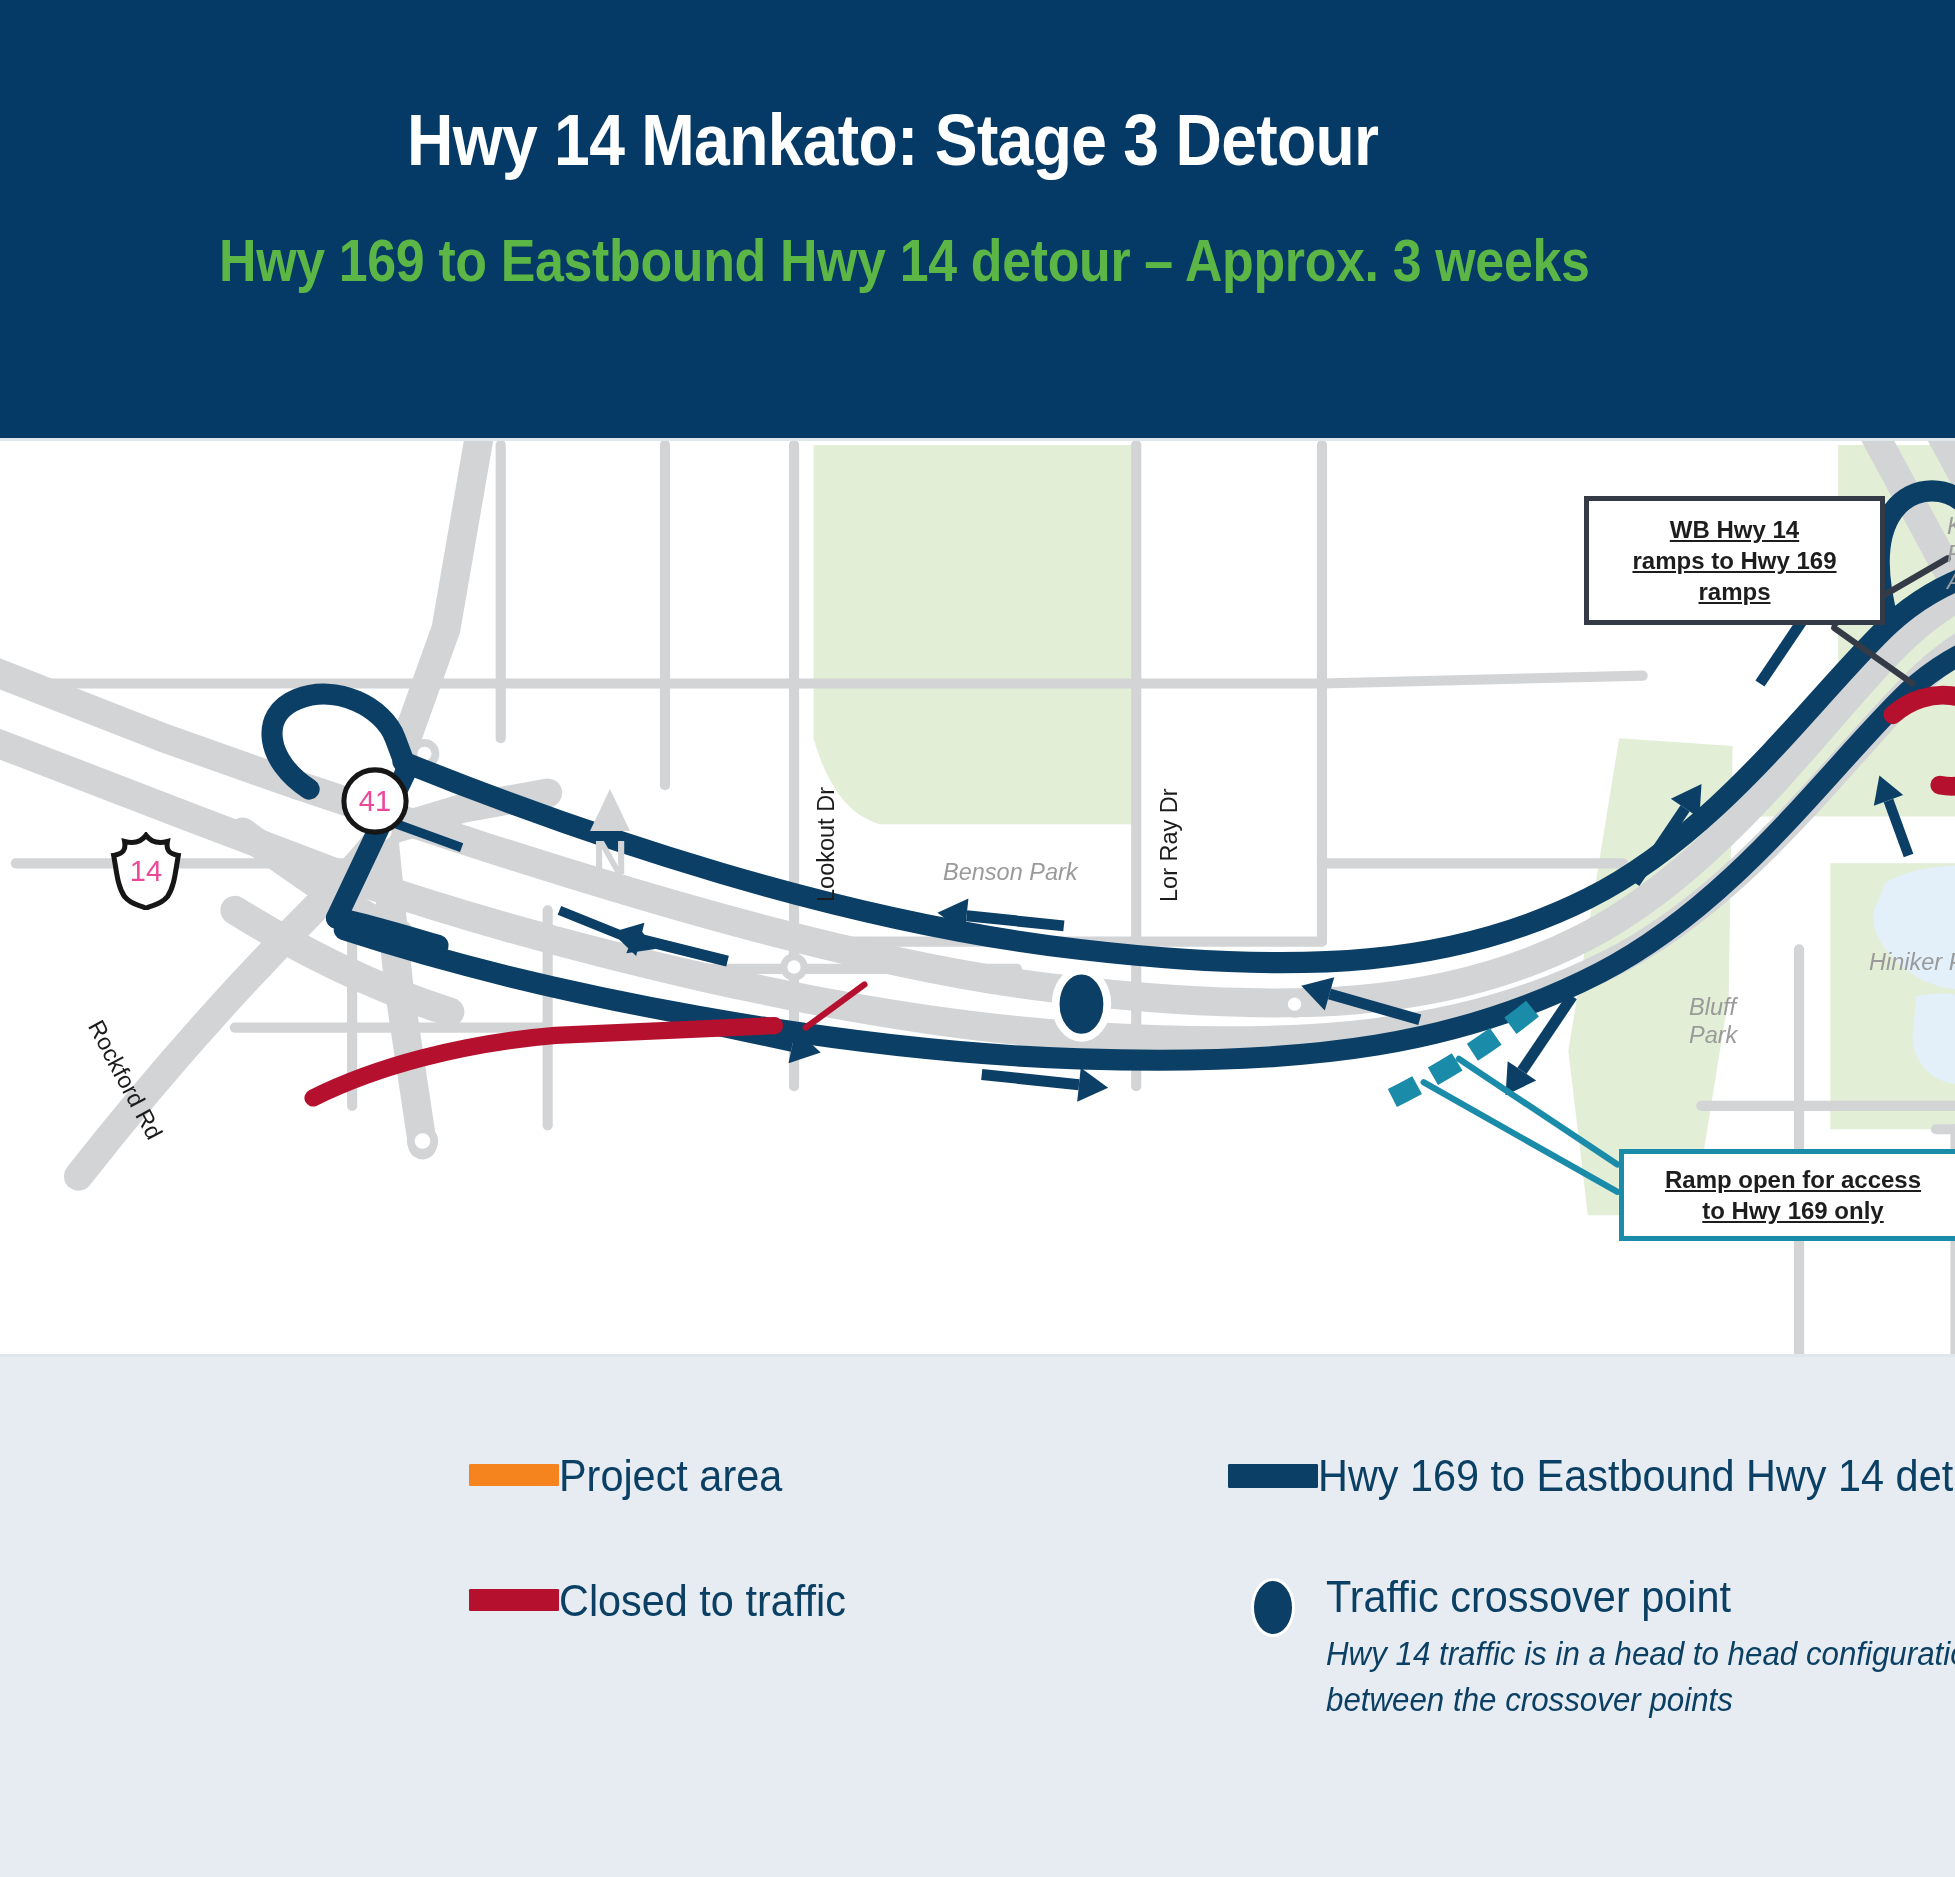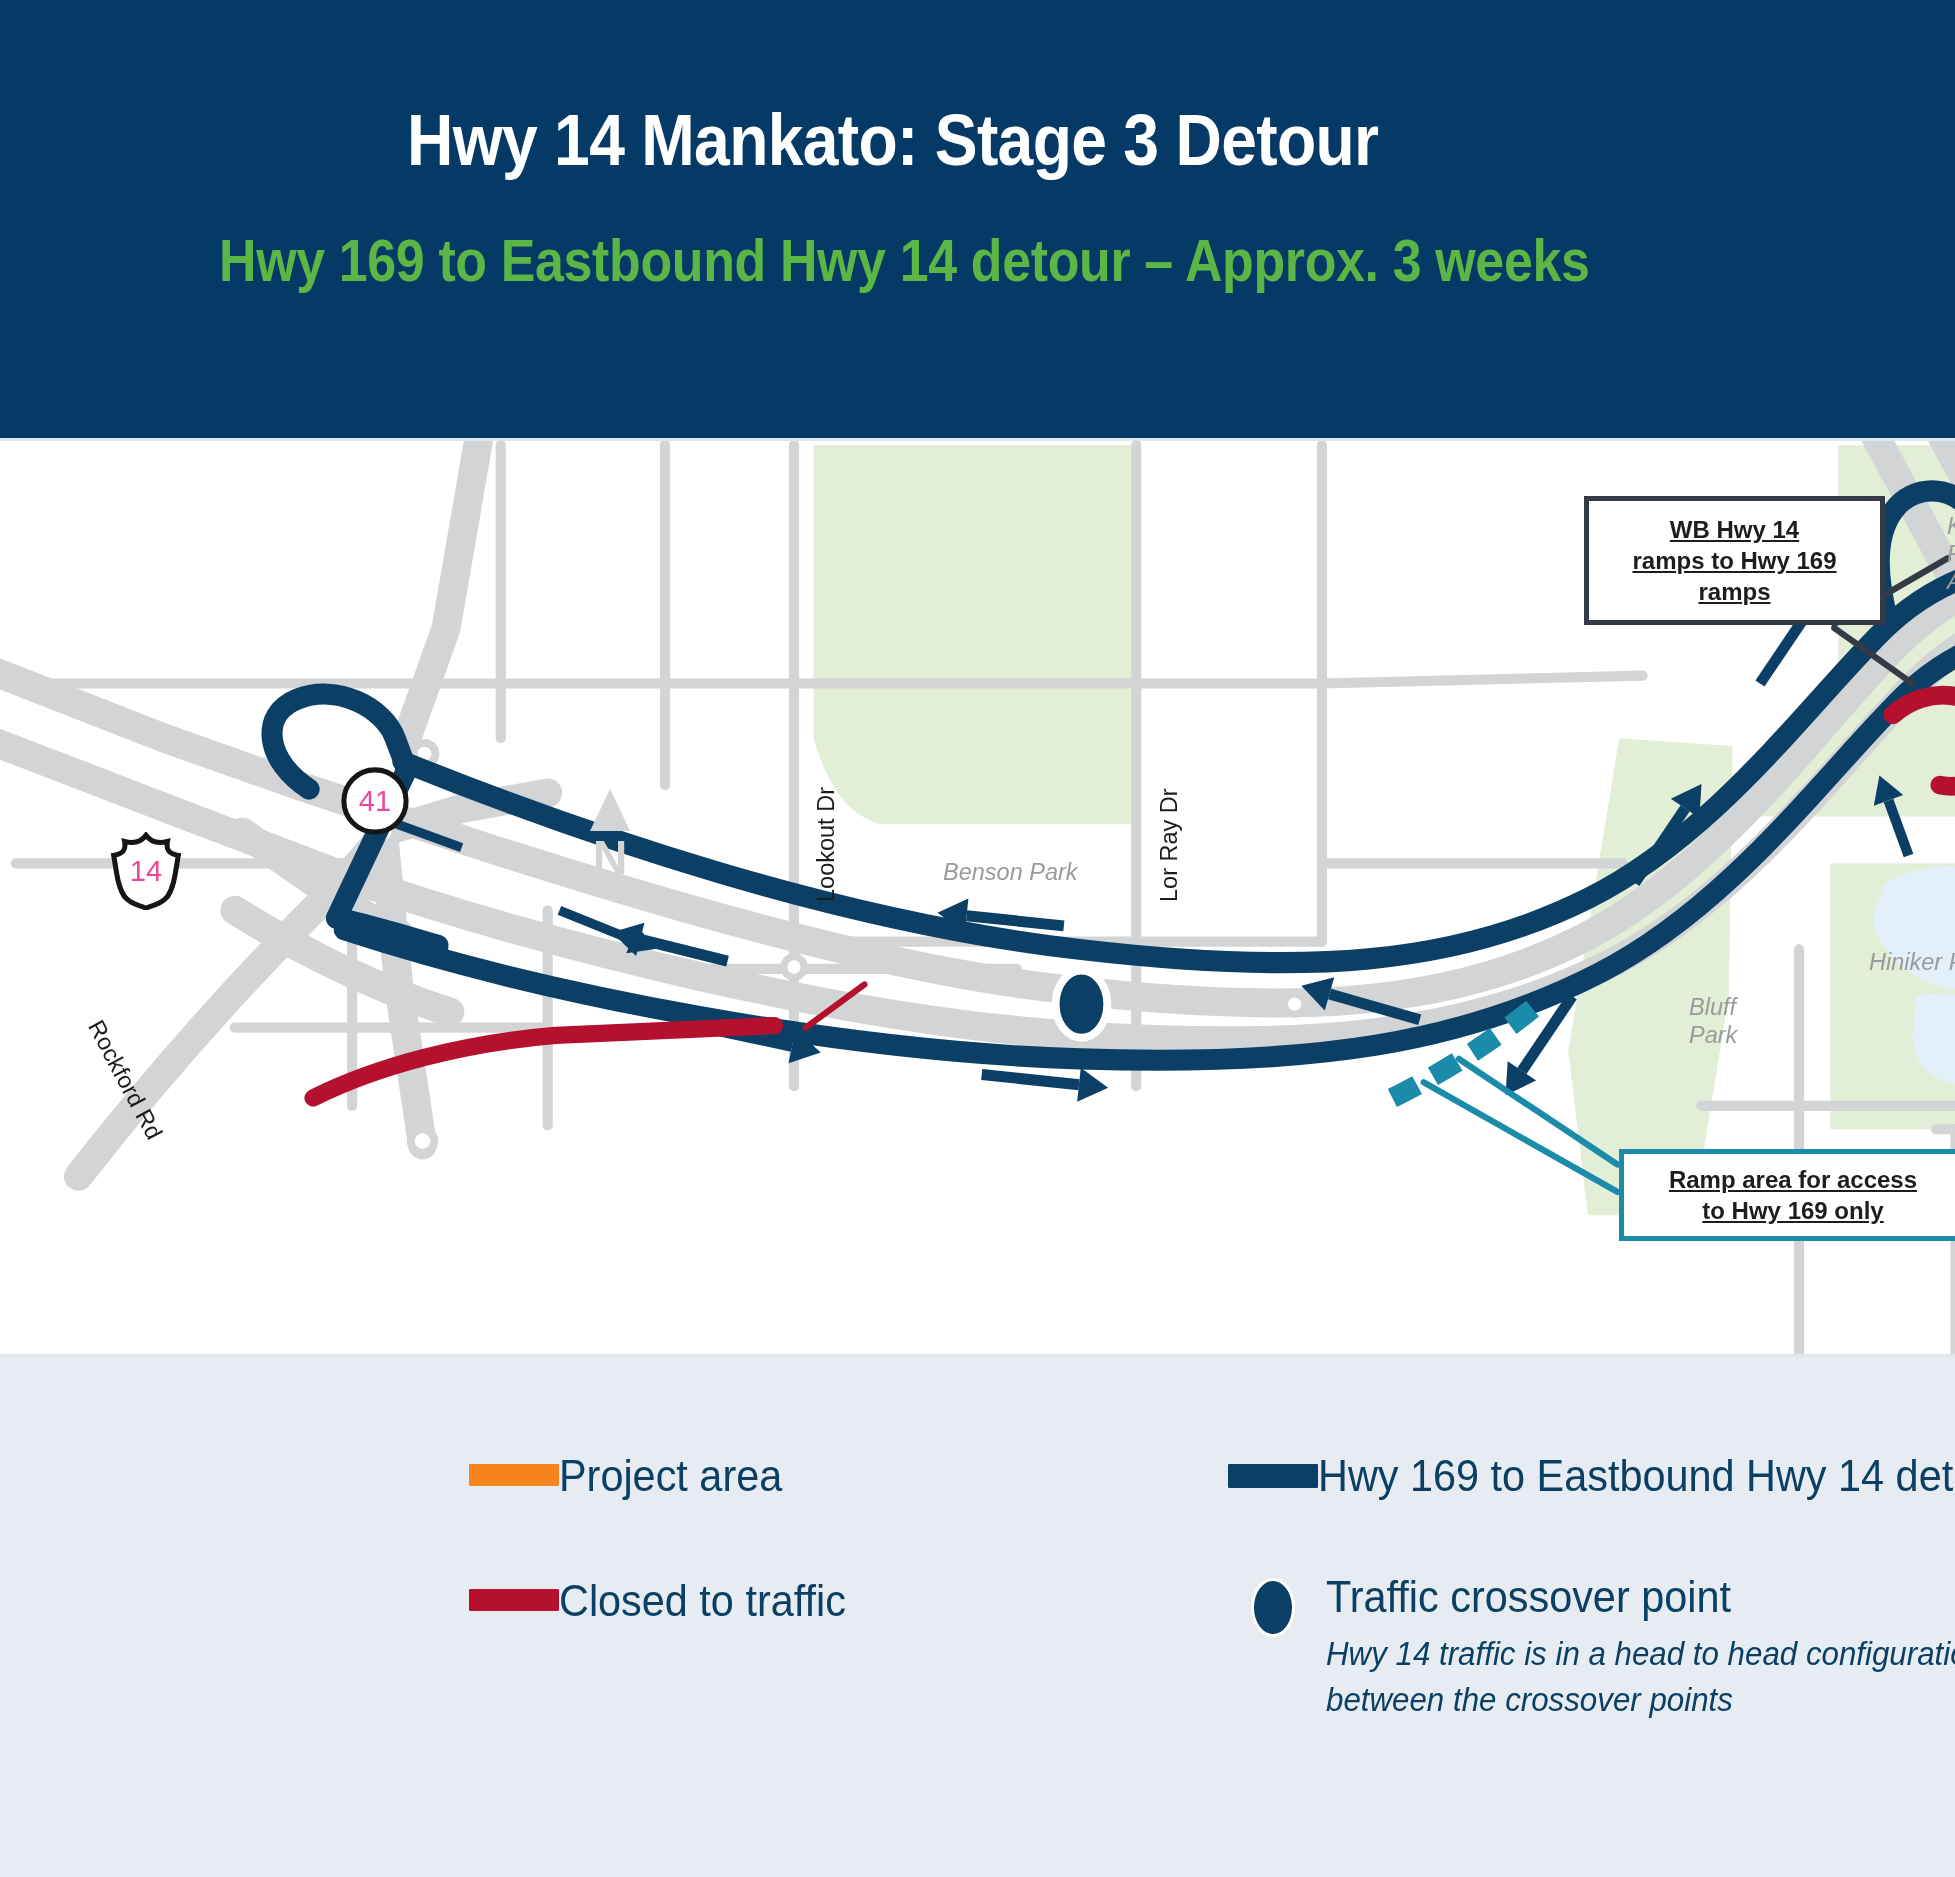--- a/index.html
+++ b/index.html
@@ -368,21 +368,21 @@
       <div>
         <div>WB Hwy 14</div>
         <div>ramps to Hwy 169</div>
         <div>ramps</div>
       </div>
     </div>
 
 
     <div class="callout teal" style="left:1619px; top:708px; width:348px; height:92px;">
       <div>
-        <div>Ramp area for access</div>
+        <div>Ramp open for access</div>
         <div>to Hwy 169 only</div>
       </div>
     </div>
   </div>
 
   <div id="legend">
 
     <div class="legend-row" style="left:469px; top:94px;">
       <div class="swatch-bar" style="background:#f5841f;"></div>
       <div class="legend-text">

